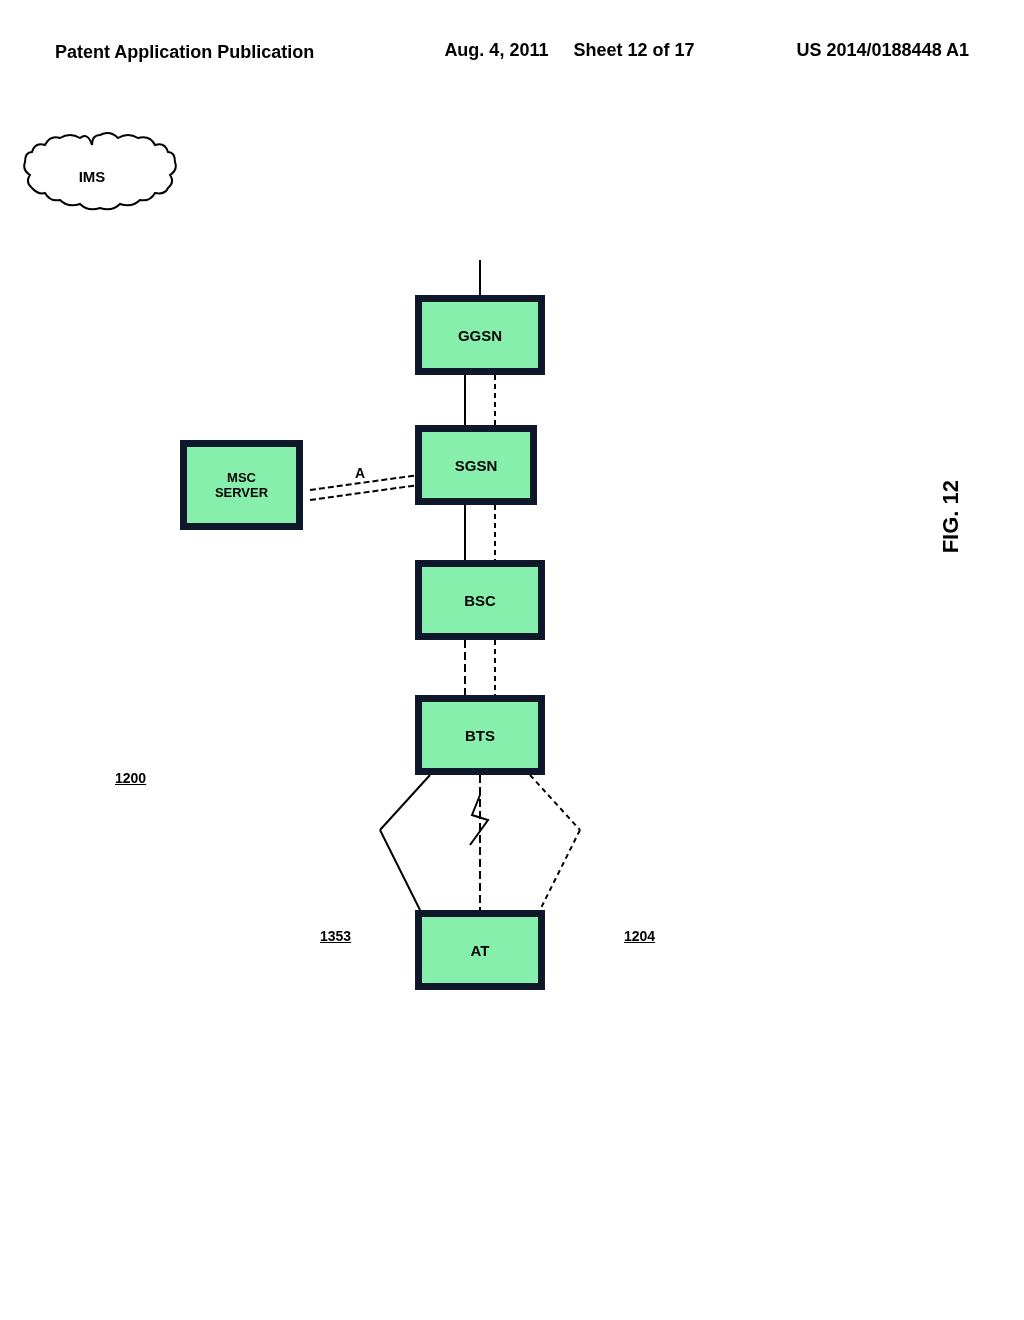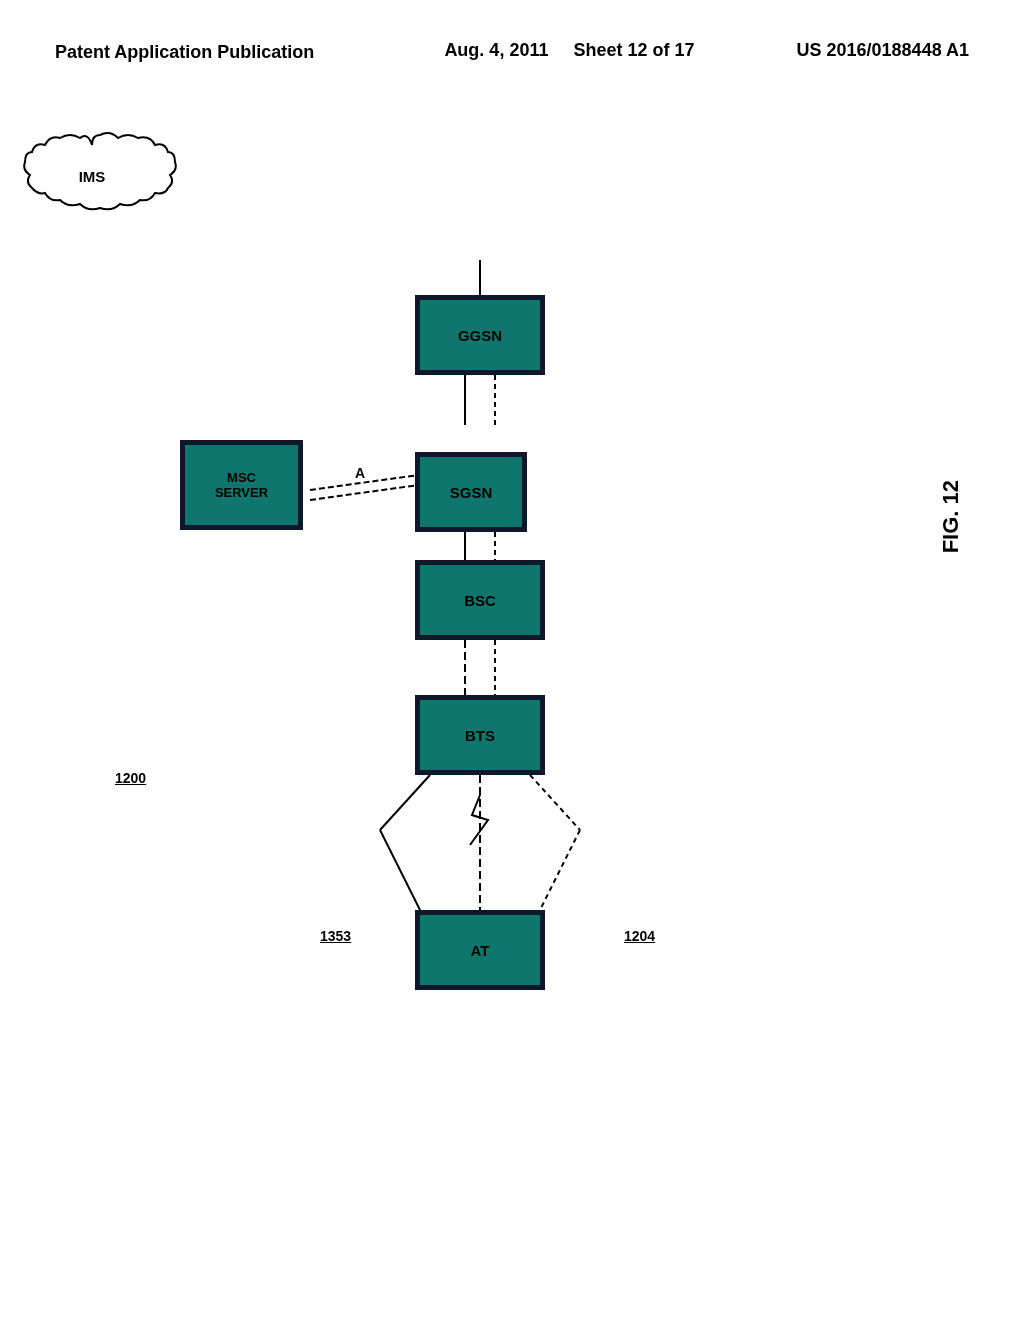--- a/index.html
+++ b/index.html
@@ -44,22 +44,22 @@
       position: absolute;
       top: 130px;
       left: 0;
       right: 0;
       bottom: 0;
     }
 
     
     .node-box {
       position: absolute;
-      border: 5px solid #0f172a;
-      background: #0f766e;
+      border: 7px solid #0f172a;
+      background: #86efac;
       display: flex;
       align-items: center;
       justify-content: center;
       font-size: 15px;
       font-weight: bold;
       text-align: center;
     }
 
     
     .cloud-container {
@@ -97,21 +97,21 @@
 </head>
 <body>
 
 <div class="header">
   <div class="header-left">Patent Application Publication</div>
   <div class="header-center">
     <span>Aug. 4, 2011</span>
     &nbsp;&nbsp;&nbsp;
     <span>Sheet 12 of 17</span>
   </div>
-  <div class="header-right">US 2016/0188448 A1</div>
+  <div class="header-right">US 2014/0188448 A1</div>
 </div>
 
 <div class="diagram">
 
   <svg class="svg-overlay">
 
     <line x1="480" y1="130" x2="480" y2="165" stroke="#000" stroke-width="2"></line>
 
     <line x1="465" y1="245" x2="465" y2="295" stroke="#000" stroke-width="2"></line>
     <line x1="495" y1="245" x2="495" y2="295" stroke="#000" stroke-width="2" stroke-dasharray="5,4"></line>
@@ -142,21 +142,21 @@
       <path d="M92,15 
                Q92,5 100,5 Q110,0 118,8 Q128,2 138,8 Q150,5 155,15 Q165,12 168,22 Q175,22 175,32 Q178,40 170,45 Q175,52 168,58 Q165,65 155,63 Q150,72 140,70 Q132,78 120,74 Q112,82 100,78 Q88,82 80,74 Q68,78 60,70 Q50,72 45,63 Q38,65 32,58 Q25,52 30,45 Q22,40 25,32 Q25,22 32,22 Q35,12 45,15 Q50,5 60,8 Q70,2 80,8 Q88,2 92,15 Z" fill="white" stroke="#000" stroke-width="2"></path>
       <text x="92" y="52" text-anchor="middle" font-size="15" font-weight="bold" font-family="Arial">IMS</text>
     </svg>
   </div>
 
   <div class="node-box" style="left:415px; top:165px; width:130px; height:80px;">
     <span>GGSN</span>
   </div>
 
-  <div class="node-box" style="left:415px; top:295px; width:112px; height:80px;margin-top:27px;">
+  <div class="node-box" style="left:415px; top:295px; width:122px; height:80px;">
     <span>SGSN</span>
   </div>
 
   <div class="node-box" style="left:415px; top:430px; width:130px; height:80px;">
     <span>BSC</span>
   </div>
 
   <div class="node-box" style="left:415px; top:565px; width:130px; height:80px;">
     <span>BTS</span>
   </div>

